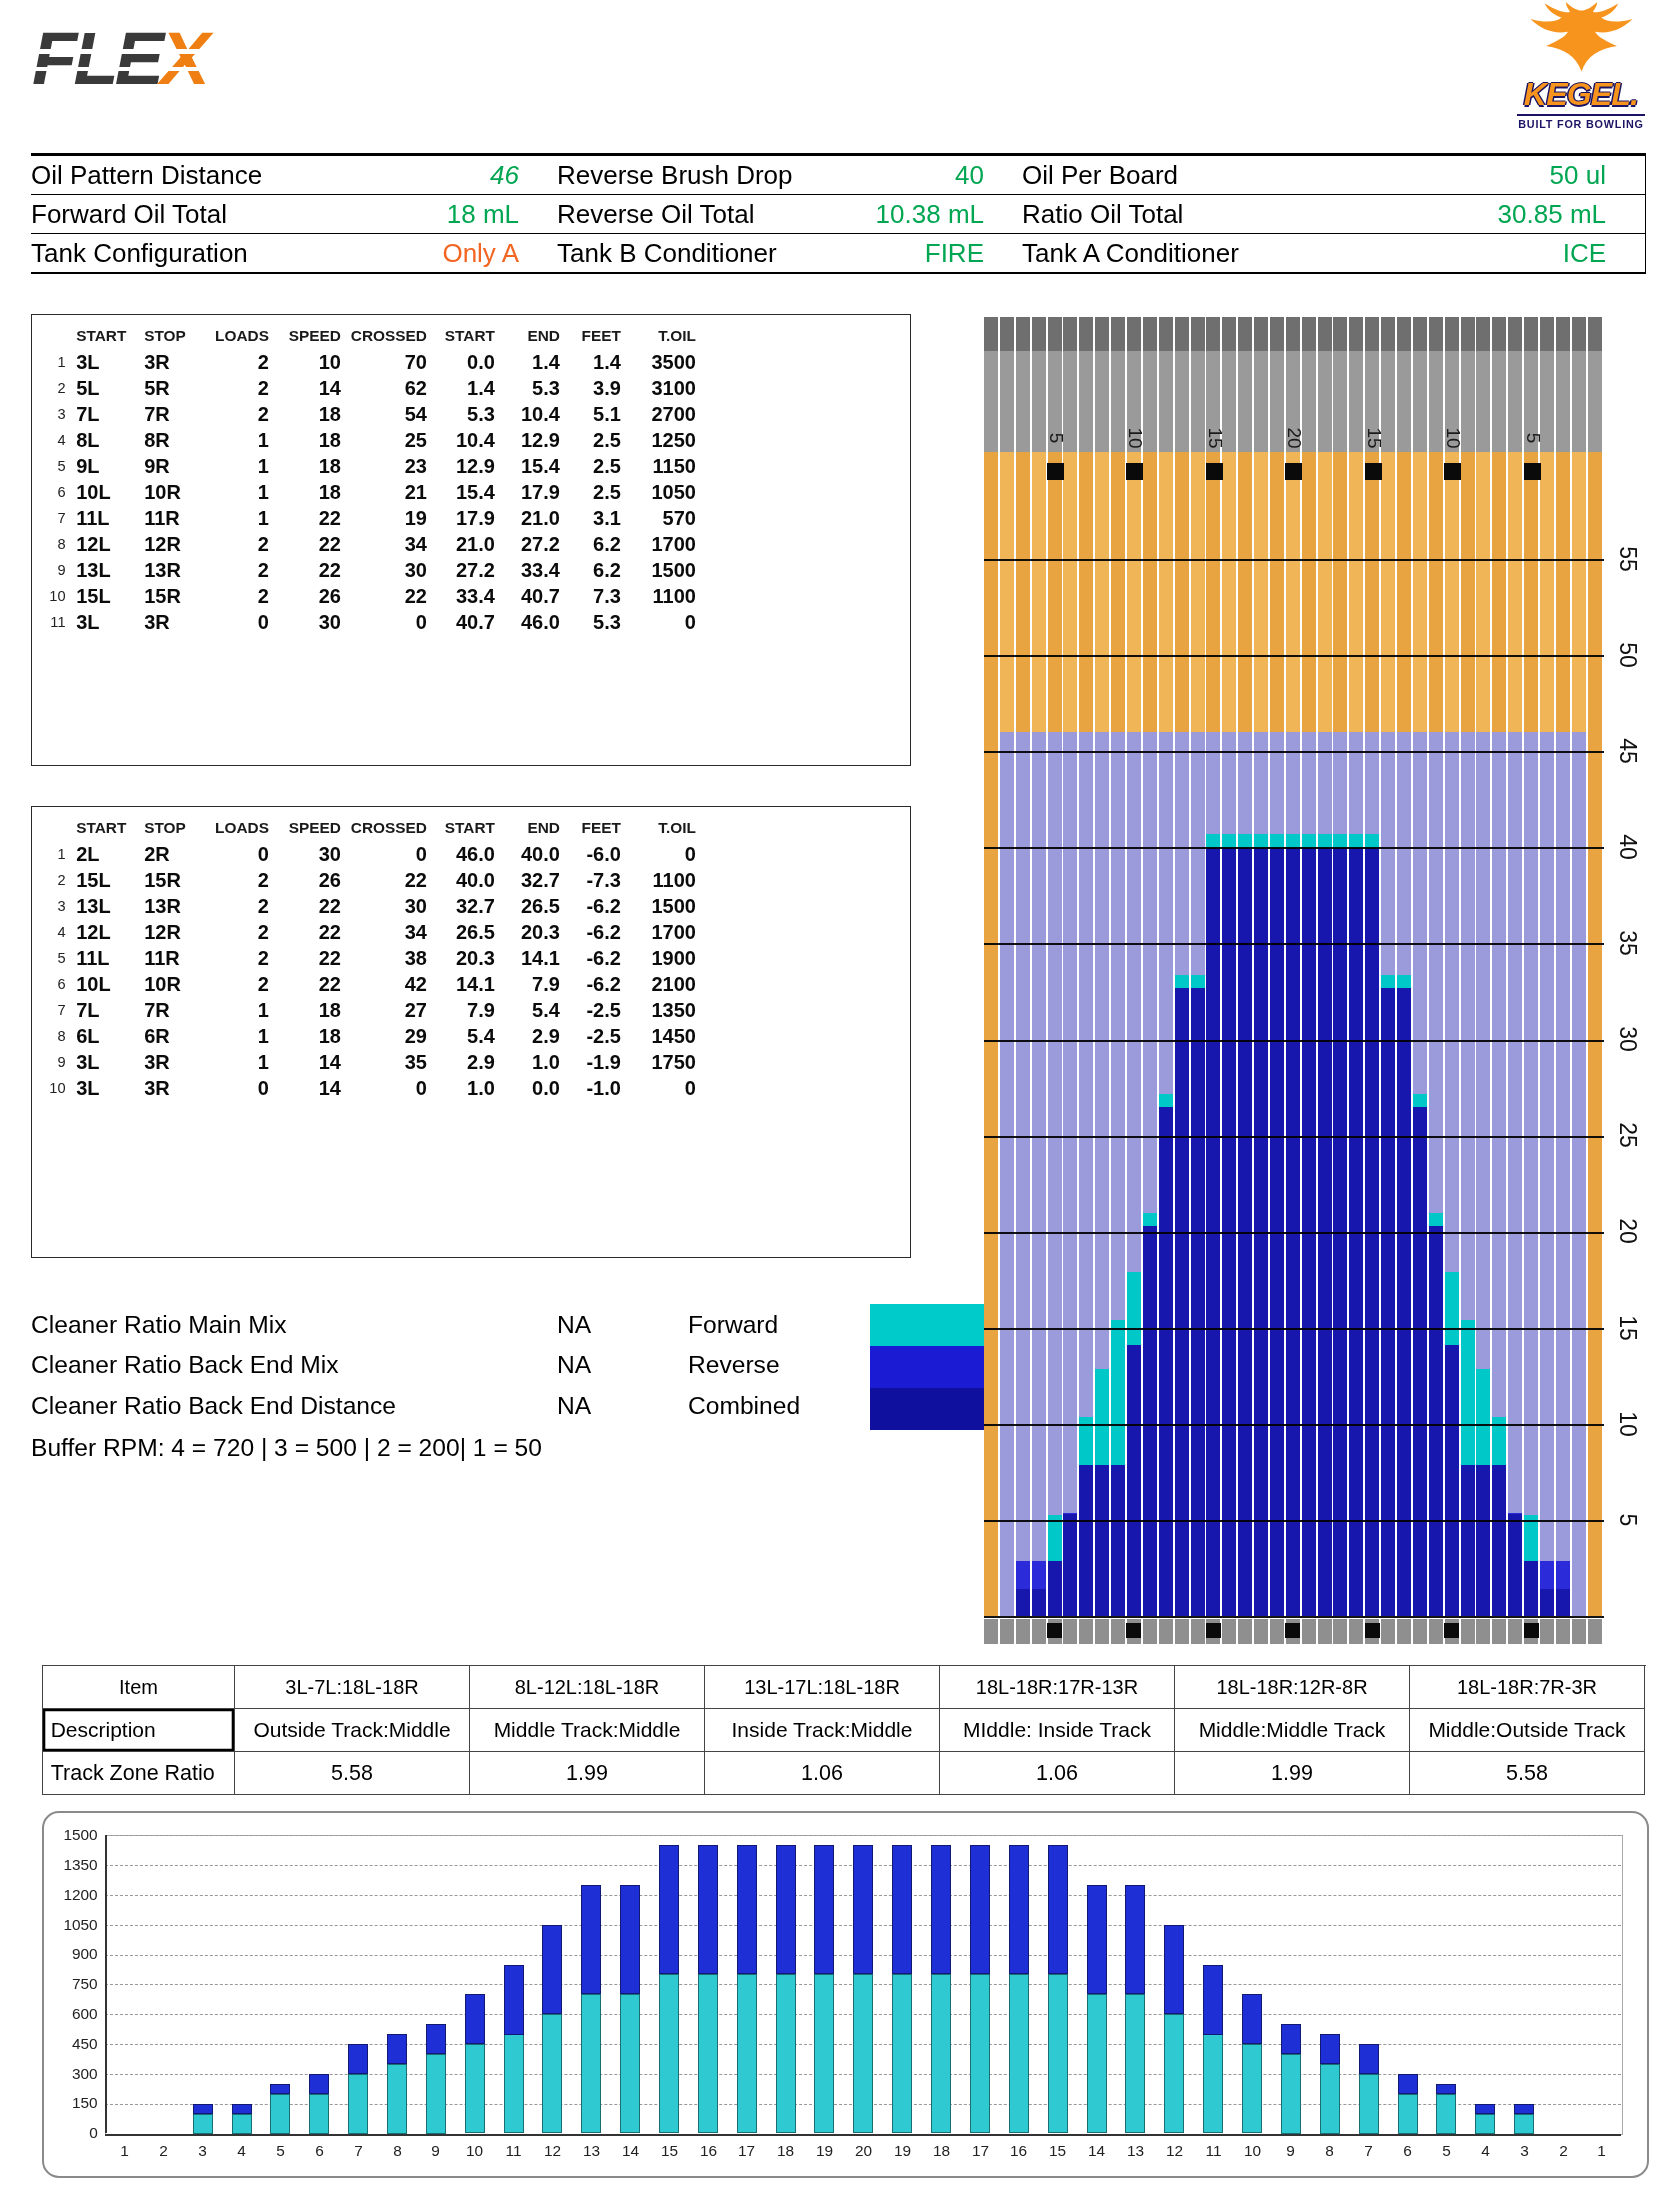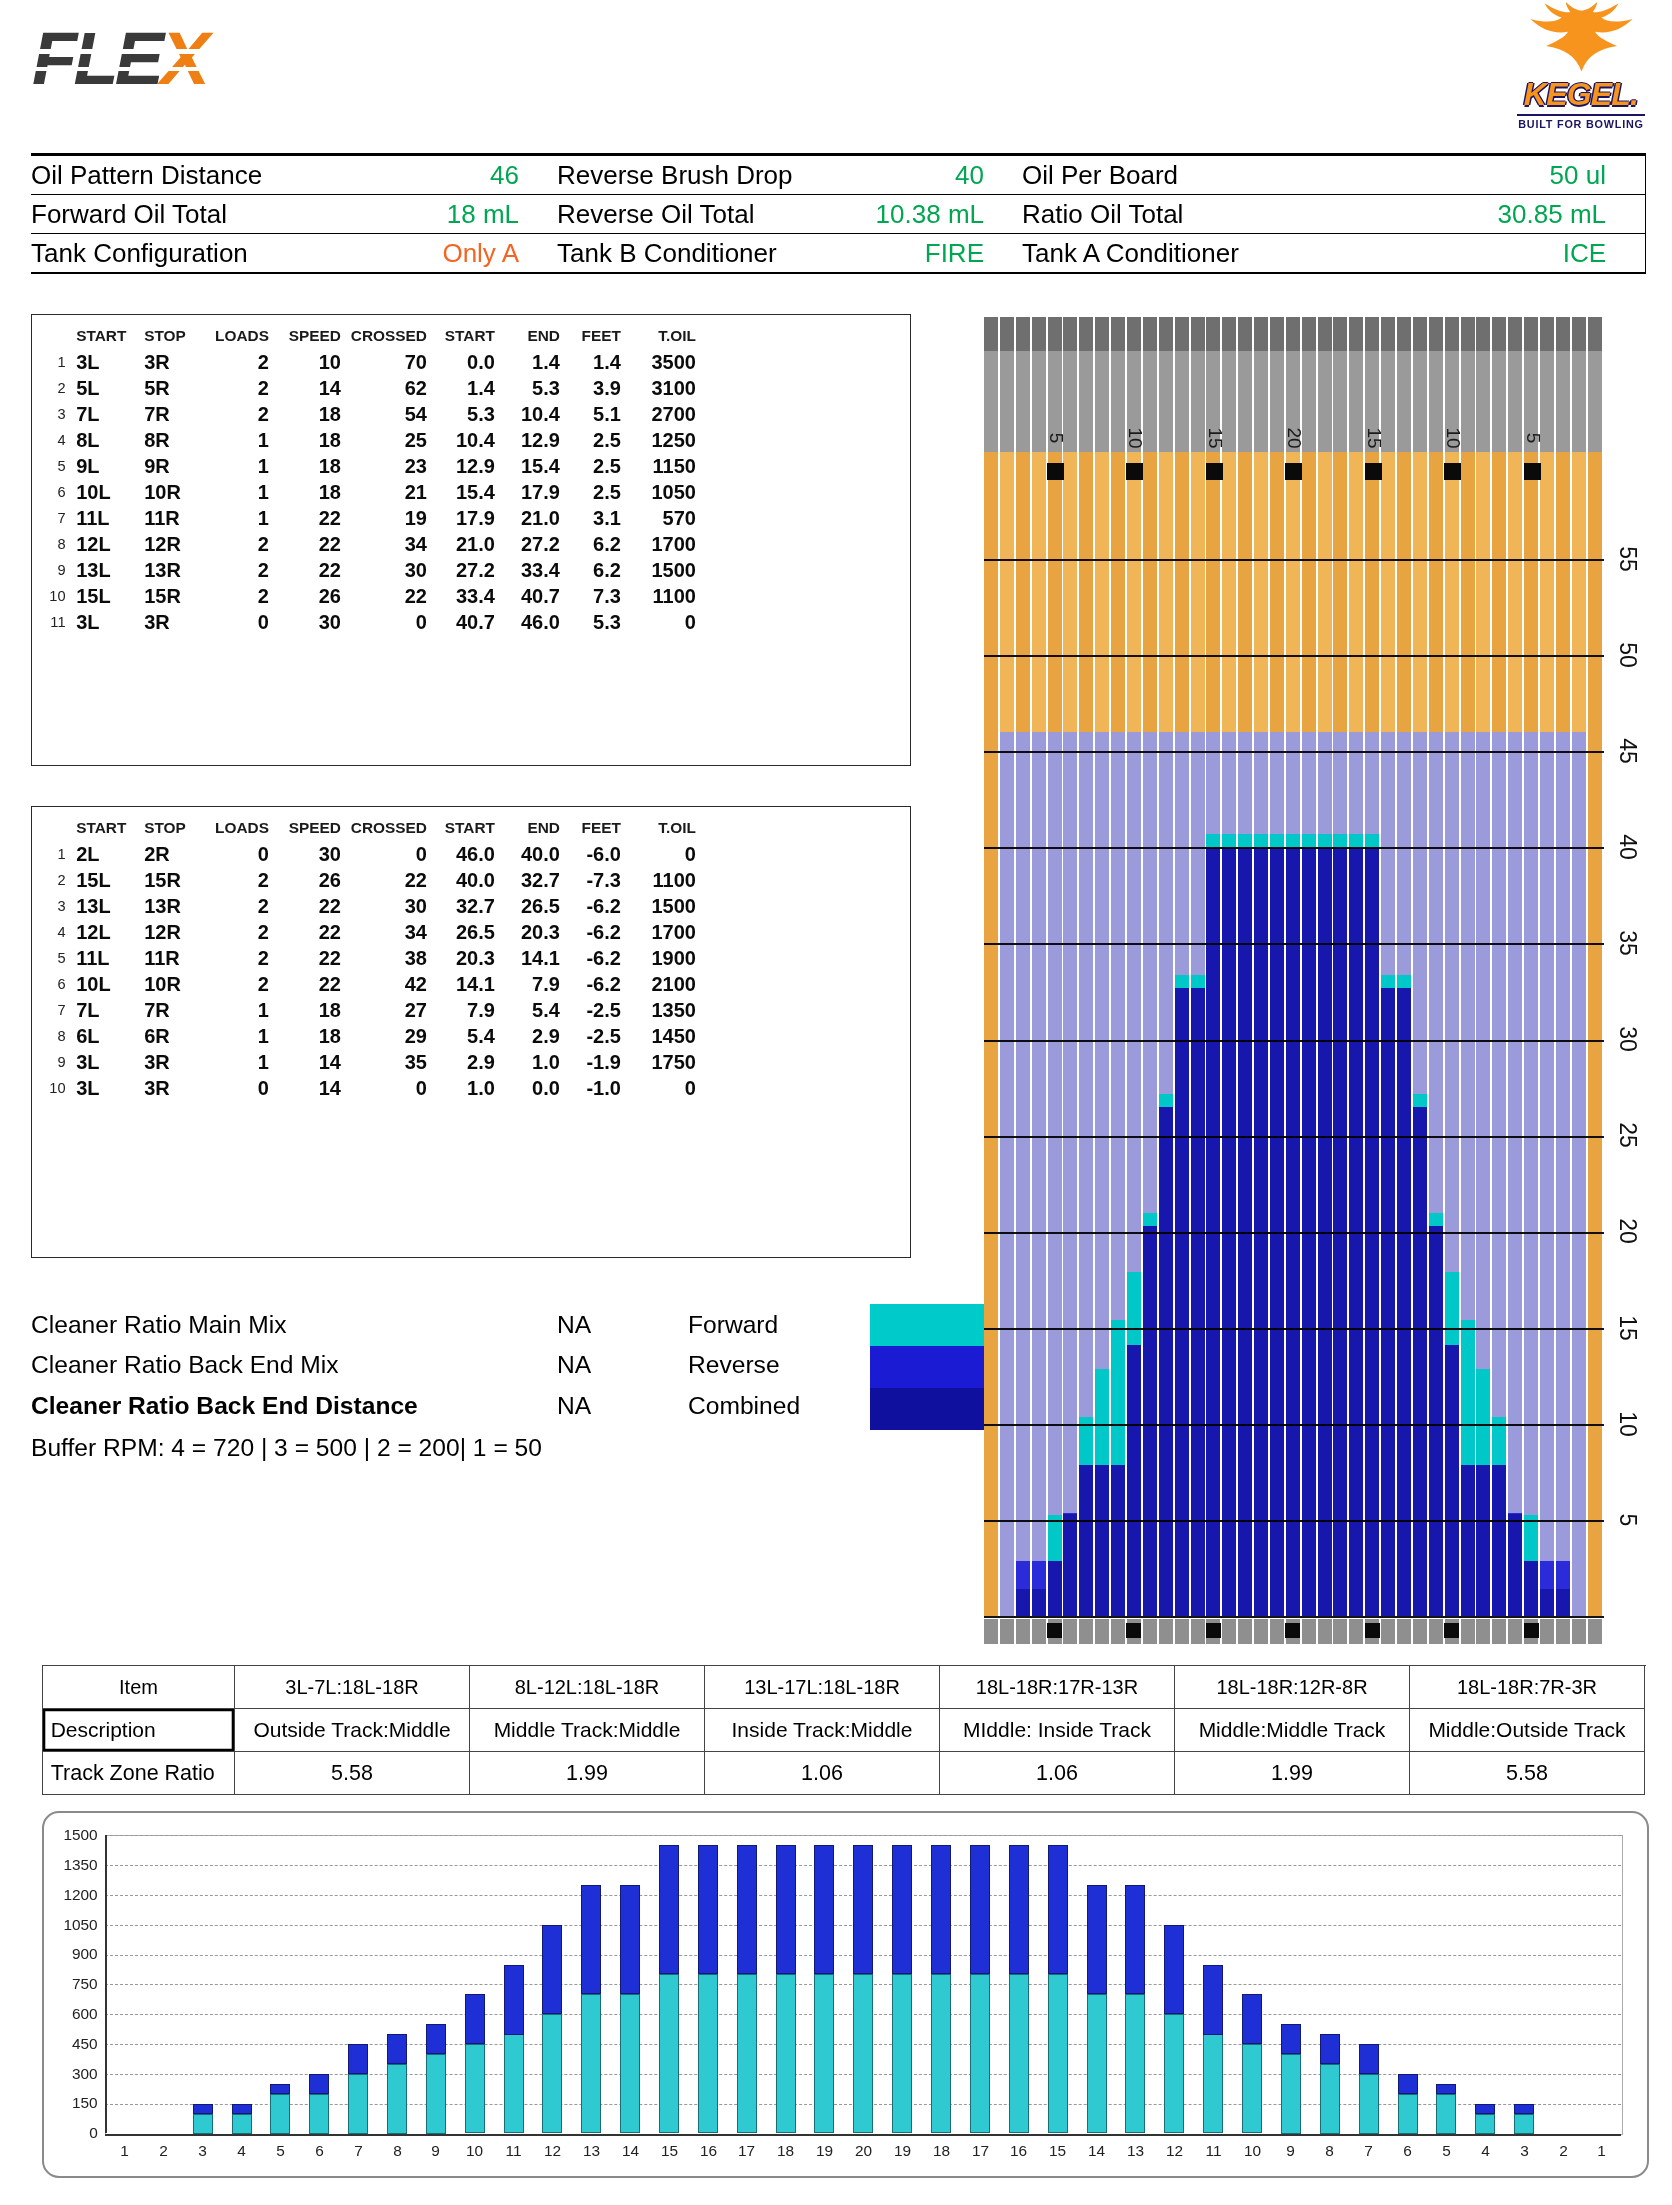--- a/index.html
+++ b/index.html
@@ -101,21 +101,21 @@
     </svg>
     <div class="kegel-name">KEGEL.</div>
     <div class="kegel-rule"></div>
     <div class="kegel-tag">BUILT FOR BOWLING</div>
   </div>
 
   <div id="info-grid">
       <div class="info-row">
         <div class="info-cell">
           <span class="info-label">Oil Pattern Distance</span>
-          <span class="info-value" style="color: rgb(0, 166, 81);">46</span>
+          <span class="info-value" style="color: rgb(0, 166, 81); font-style: italic;">46</span>
         </div>
         <div class="info-cell">
           <span class="info-label">Reverse Brush Drop</span>
           <span class="info-value" style="color: rgb(0, 166, 81);">40</span>
         </div>
         <div class="info-cell">
           <span class="info-label">Oil Per Board</span>
           <span class="info-value" style="color: rgb(0, 166, 81);">50 ul</span>
         </div>
       </div>
@@ -386,21 +386,21 @@
         <div class="ld cr">0.0</div>
         <div class="ld cr">-1.0</div>
         <div class="ld cr">0</div>
       </div>
   </div>
 
   <div class="cln-label" style="top:1311px;">Cleaner Ratio Main Mix</div>
   <div class="cln-val" style="top:1311px;">NA</div>
   <div class="cln-label" style="top:1351px;">Cleaner Ratio Back End Mix</div>
   <div class="cln-val" style="top:1351px;">NA</div>
-  <div class="cln-label" style="top:1392px;font-weight:bold;">Cleaner Ratio Back End Distance</div>
+  <div class="cln-label" style="top:1392px;">Cleaner Ratio Back End Distance</div>
   <div class="cln-val" style="top:1392px;">NA</div>
   <div class="buffer-line">Buffer RPM: 4 = 720 | 3 = 500 | 2 = 200| 1 = 50</div>
 
   <div class="cln-leg" style="top:1311px;">Forward</div>
   <div class="cln-leg" style="top:1351px;">Reverse</div>
   <div class="cln-leg" style="top:1392px;">Combined</div>
   <div id="sw-fwd" class="cln-swatch" style="top: 1304px; background: rgb(0, 203, 203);"></div>
   <div id="sw-rev" class="cln-swatch" style="top: 1346px; background: rgb(27, 27, 212);"></div>
   <div id="sw-cmb" class="cln-swatch" style="top: 1388px; background: rgb(16, 16, 158);"></div>
 

